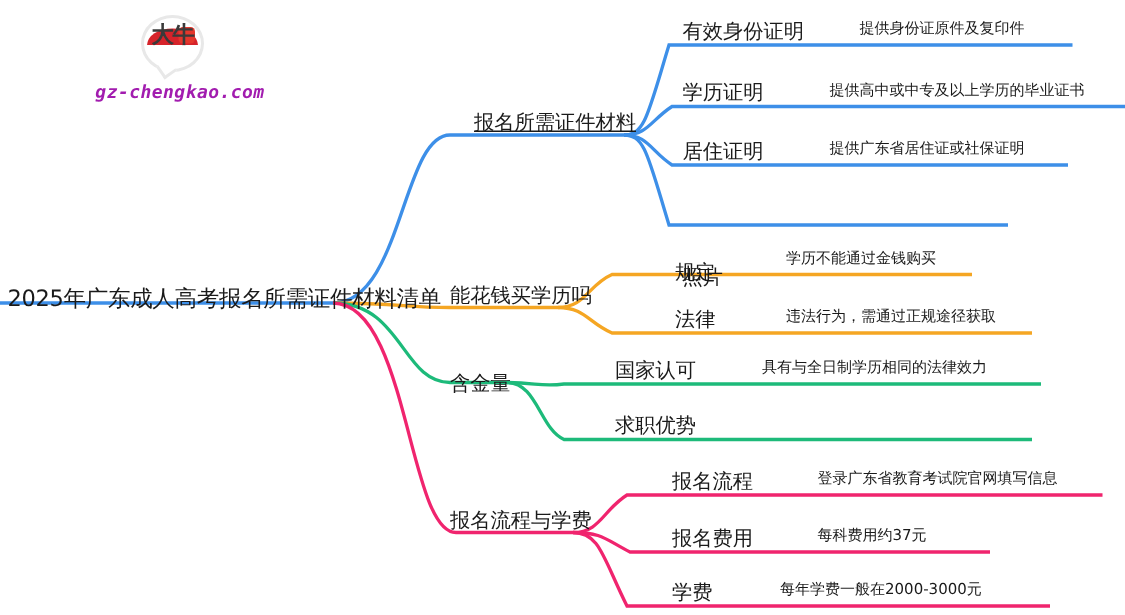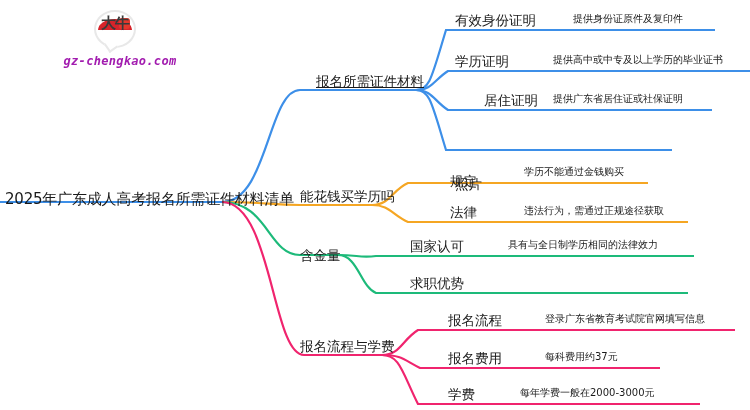--- a/index.html
+++ b/index.html
@@ -103,21 +103,21 @@
   <div class="node root" style="left:5px;top:190px;">2025年广东成人高考报名所需证件材料清单</div>
 
   <div class="node lvl2" style="left:316px;top:73px;text-decoration:underline;">报名所需证件材料</div>
 
   <div class="node lvl3" style="left:455px;top:12px;">有效身份证明</div>
   <div class="node lvl4" style="left:573px;top:12px;">提供身份证原件及复印件</div>
 
   <div class="node lvl3" style="left:455px;top:53px;">学历证明</div>
   <div class="node lvl4" style="left:553px;top:53px;">提供高中或中专及以上学历的毕业证书</div>
 
-  <div class="node lvl3" style="left:455px;top:92px;margin-left:29px;">居住证明</div>
+  <div class="node lvl3" style="left:455px;top:92px;">居住证明</div>
   <div class="node lvl4" style="left:553px;top:92px;">提供广东省居住证或社保证明</div>
 
   <div class="node lvl3" style="left:455px;top:132px;margin-top:44px;">照片</div>
 
   <div class="node lvl2" style="left:300px;top:188px;">能花钱买学历吗</div>
 
   <div class="node lvl3" style="left:450px;top:154px;margin-top:19px;">规定</div>
   <div class="node lvl4" style="left:524px;top:165px;">学历不能通过金钱购买</div>
 
   <div class="node lvl3" style="left:450px;top:204px;">法律</div>

